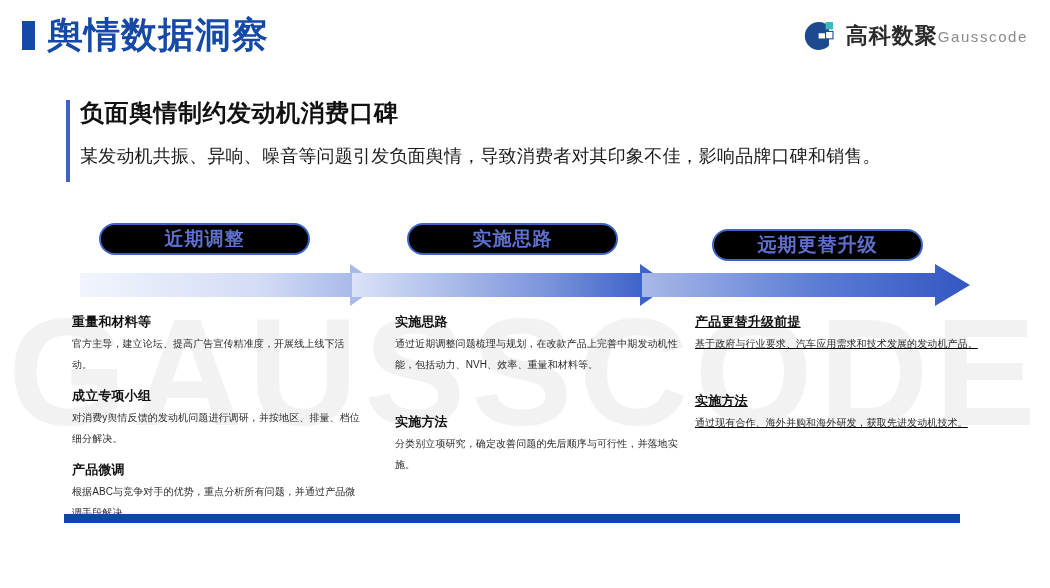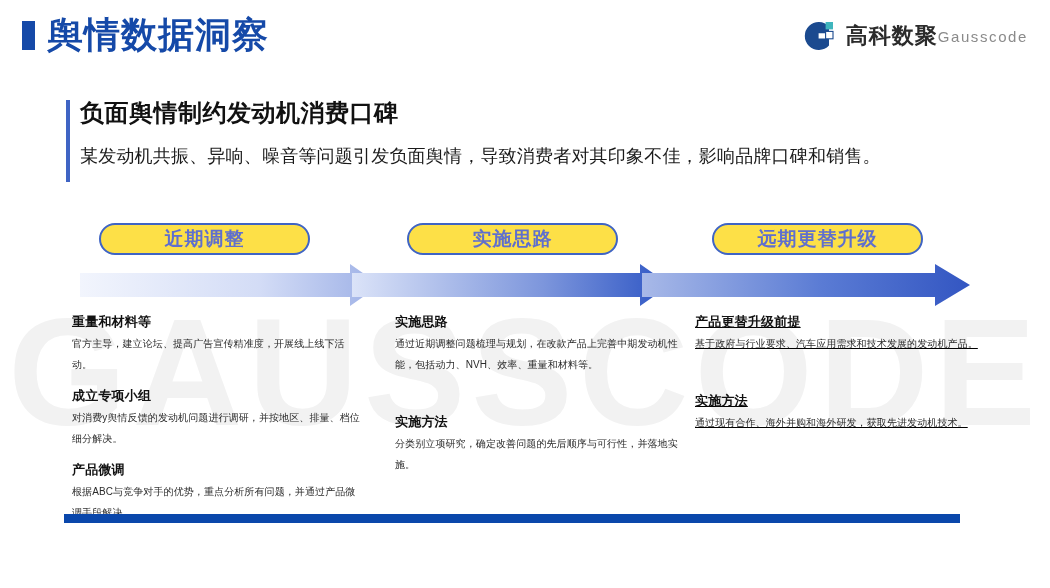--- a/index.html
+++ b/index.html
@@ -134,34 +134,34 @@
     white-space: nowrap;
     line-height: 26px;
   }
 
   
   .pill {
     position: absolute;
     height: 32px;
     border: 2px solid #3f64c4;
     border-radius: 18px;
-    background: #fde047;
+    background: #000000;
     display: flex;
     align-items: center;
     justify-content: center;
     font-size: 19px;
     font-weight: bold;
     color: #5f6fce;
     letter-spacing: 1px;
     z-index: 3;
     box-sizing: border-box;
   }
   #pill-0 { left: 99px;  top: 223px; width: 211px; }
   #pill-1 { left: 407px; top: 223px; width: 211px; }
-  #pill-2 { left: 712px; top: 223px; width: 211px; }
+  #pill-2 { left: 712px; top: 229px; width: 211px; }
 
   
   .arrow-band {
     position: absolute;
     left: 80px;
     top: 264px;
     width: 890px;
     height: 42px;
     z-index: 2;
   }

